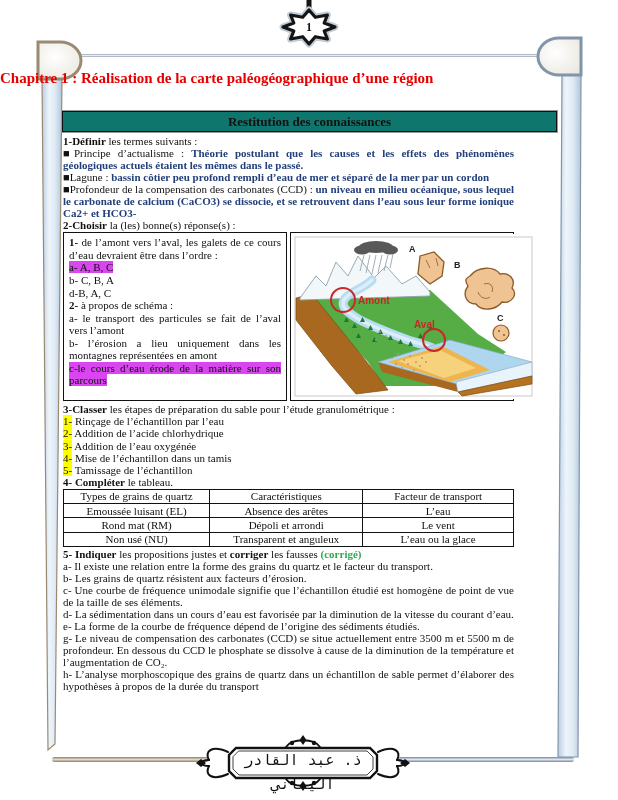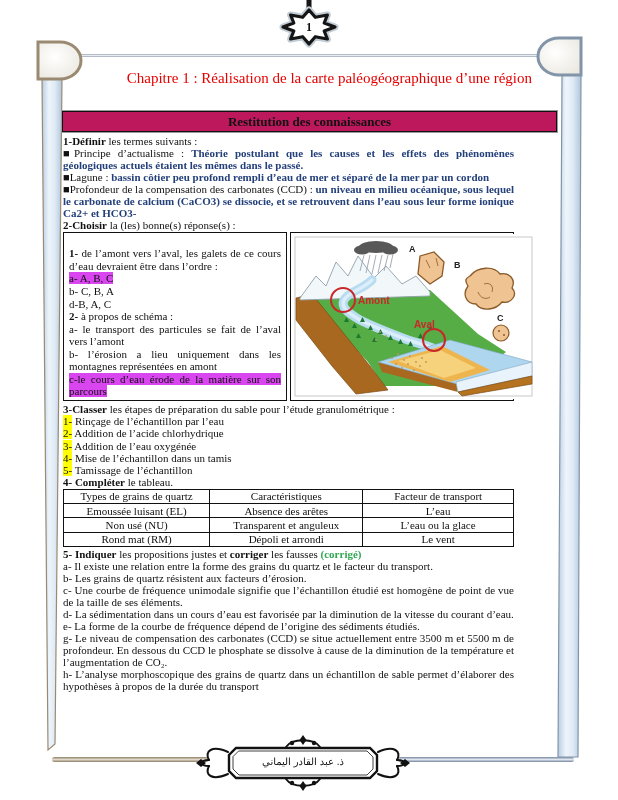--- a/index.html
+++ b/index.html
@@ -1,44 +1,44 @@
 <!DOCTYPE html>
 <html><head>
 <meta charset="utf-8">
 <style>
   html,body{margin:0;padding:0;background:#fff;}
   .page{position:relative;width:618px;height:800px;background:#fff;overflow:hidden;
         font-family:"Liberation Serif","DejaVu Serif",serif;color:#111;}
   .frame-svg{position:absolute;left:0;top:0;width:618px;height:800px;z-index:0;}
-  .title{position:absolute;left:0;top:70px;width:532px;text-align:right;
-         font-size:15px;font-weight:normal;color:#e60000;z-index:2;}
+  .title{position:absolute;left:0;top:70px;width:532px;text-align:left;
+         font-size:15px;font-weight:bold;color:#e60000;z-index:2;}
   .section-box{position:absolute;left:62px;top:111px;width:493px;height:19px;
-         border:1.5px solid #111;box-shadow:0 0 0 1px #999;background:#be185d;
+         border:1.5px solid #111;box-shadow:0 0 0 1px #999;background:#0f766e;
          text-align:center;font-size:13px;font-weight:bold;line-height:19px;z-index:2;}
   .content{position:absolute;left:63px;top:135px;width:451px;z-index:1;
          font-size:11px;line-height:12.05px;}
   .content p{margin:0;}
   .j{text-align:justify;}
   b{font-weight:bold;}
   .blue{color:#24407a;font-weight:bold;}
   .green-note{color:#2fa852;font-weight:bold;}
   .hl-green{background:#d946ef;}
   .hl-yellow{background:#ffff00;}
   .qrow{display:flex;margin:1px 0 2px 0;height:169px;}
   .mcq-box{box-sizing:border-box;width:246px;height:169px;border:1px solid #111;
-           padding:14px 5px 0 5px;line-height:12.55px;}
+           padding:3px 5px 0 5px;line-height:12.55px;}
   .diagram-box{box-sizing:border-box;position:relative;width:247px;height:169px;
            border:1px solid #111;margin-left:3px;background:#fff;}
   .diagram-box svg{position:absolute;left:1px;top:1px;}
   table.qtable{border-collapse:collapse;width:100%;margin:1px 0 1px 0;}
   table.qtable td{border:1.2px solid #111;text-align:center;font-size:11px;
            padding:0.5px 2px;line-height:12.3px;}
   .cartouche-text{position:absolute;left:234px;top:750px;width:138px;height:26px;
-           z-index:3;text-align:center;line-height:24px;font-size:10px;
-           font-family:Liberation Sans, sans-serif;color:#111;}
+           z-index:3;text-align:center;line-height:24px;font-size:15px;
+           font-family:Liberation Mono, monospace;color:#111;}
 </style>
 </head>
 <body>
 
 <div class="page">
 
   <svg class="frame-svg" viewBox="0 0 618 800">
     <defs>
       <linearGradient id="gpil" x1="0" y1="0" x2="1" y2="0">
         <stop offset="0" stop-color="#b9cde3"></stop>
@@ -263,28 +263,28 @@
         <td>Types de grains de quartz</td>
         <td>Caractéristiques</td>
         <td>Facteur de transport</td>
       </tr>
       <tr>
         <td>Emoussée luisant (EL)</td>
         <td>Absence des arêtes</td>
         <td>L’eau</td>
       </tr>
       <tr>
+        <td>Rond mat (RM)</td>
+        <td>Dépoli et arrondi</td>
+        <td>Le vent</td>
+      </tr>
+      <tr>
         <td>Non usé (NU)</td>
         <td>Transparent et anguleux</td>
         <td>L’eau ou la glace</td>
-      </tr>
-      <tr>
-        <td>Rond mat (RM)</td>
-        <td>Dépoli et arrondi</td>
-        <td>Le vent</td>
       </tr>
     </tbody>
       </table>
 
     <p><b>5- Indiquer</b><span> les propositions justes et </span><b>corriger</b><span> les fausses </span><span class="green-note">(corrigé)</span></p>
     <p>a- Il existe une relation entre la forme des grains du quartz et le facteur du transport.</p>
     <p>b- Les grains de quartz résistent aux facteurs d’érosion.</p>
     <p class="j">c- Une courbe de fréquence unimodale signifie que l’échantillon étudié est homogène de point de vue de la taille de ses éléments.</p>
     <p>d- La sédimentation dans un cours d’eau est favorisée par la diminution de la vitesse du courant d’eau.</p>
     <p>e- La forme de la courbe de fréquence dépend de l’origine des sédiments étudiés.</p>

